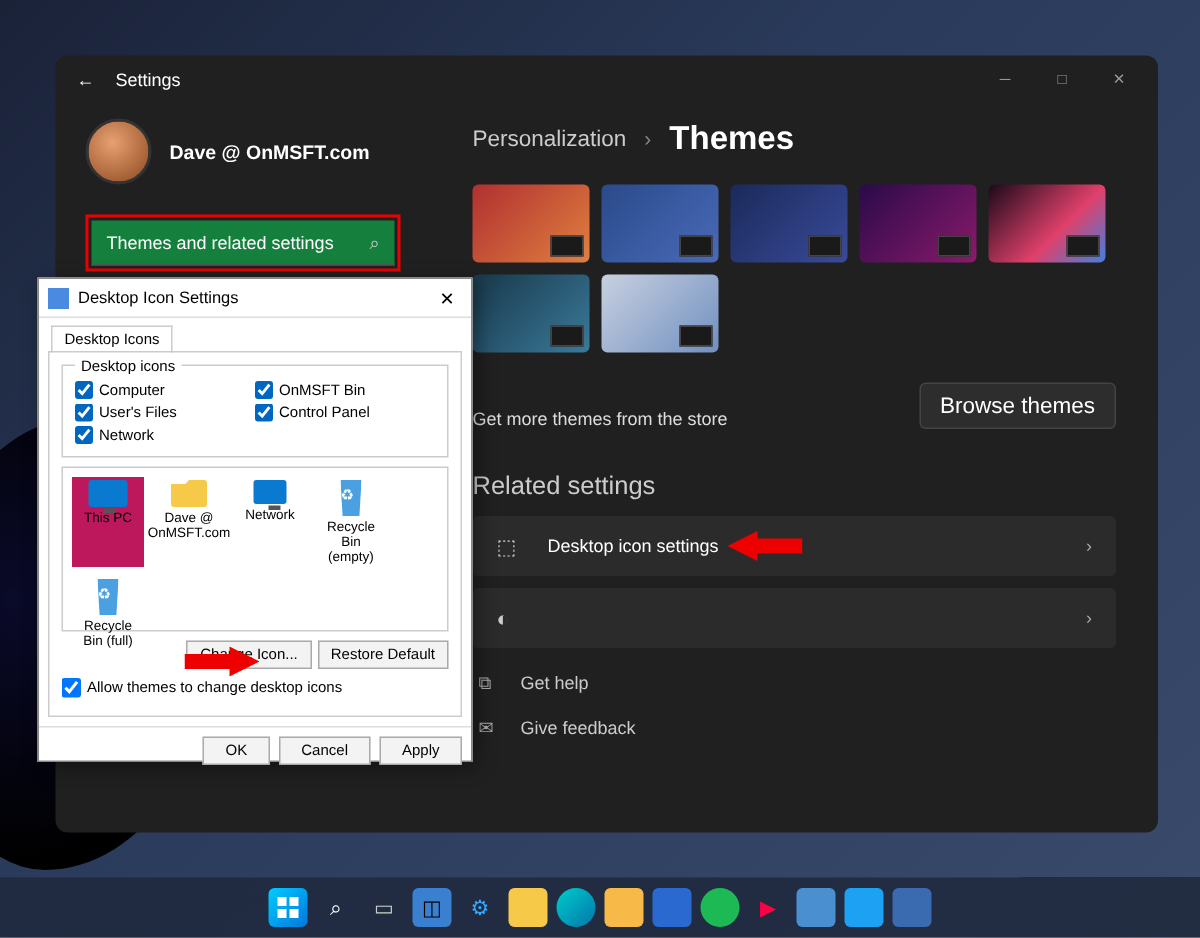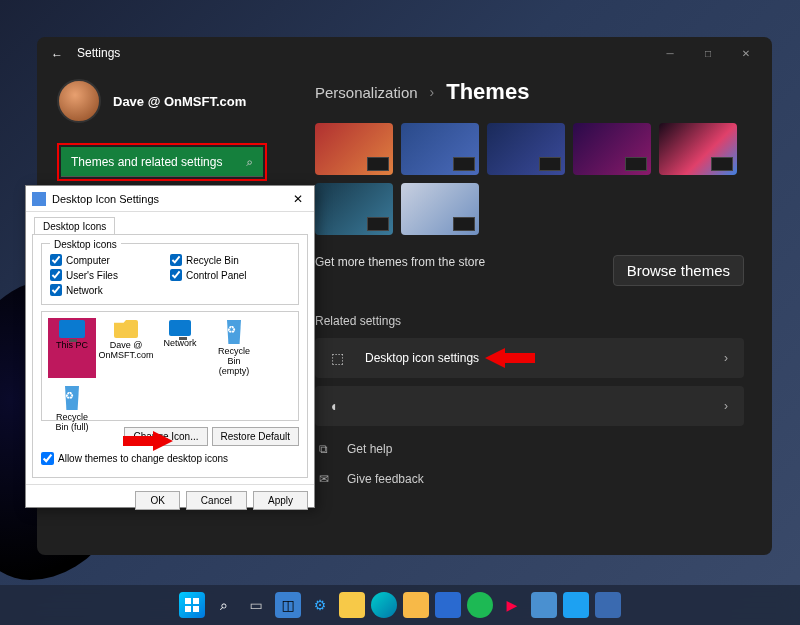--- a/index.html
+++ b/index.html
@@ -34,24 +34,24 @@
 .theme-card{width:78px;height:52px;border-radius:4px;position:relative;overflow:hidden}
 .theme-card .mini{position:absolute;right:4px;bottom:4px;width:22px;height:14px;background:#1a1a1a;border:1px solid #444}
 .tc1{background:linear-gradient(135deg,#b03030,#e08040)}
 .tc2{background:linear-gradient(135deg,#2a4a8a,#4a6aba)}
 .tc3{background:linear-gradient(135deg,#1a2a5a,#3a4a9a)}
 .tc4{background:linear-gradient(135deg,#2a0a4a,#8a1a6a)}
 .tc5{background:linear-gradient(135deg,#1a0a1a,#e0406a 60%,#4080e0)}
 .tc6{background:linear-gradient(135deg,#18384a,#3a7a9a)}
 .tc7{background:linear-gradient(135deg,#c8d0e0,#7090c0)}
 
-.store-row{display:flex;align-items:flex-start;justify-content:space-between;padding:14px 0;font-size:12px;color:#ddd}
+.store-row{display:flex;align-items:flex-end;justify-content:space-between;padding:14px 0;font-size:12px;color:#ddd}
 .browse-btn{background:#2d2d2d;border:1px solid #444;color:#fff;padding:6px 13px;border-radius:4px;font-size:15px;cursor:pointer}
 
-.section-title{font-size:12px;color:#ccc;margin:14px 0 10px}
+.section-title{font-size:17px;color:#ccc;margin:14px 0 10px}
 .setting-row{display:flex;align-items:center;background:#2b2b2b;border-radius:4px;padding:12px 16px;margin-bottom:8px;cursor:pointer;position:relative}
 .setting-row .sicon2{width:20px;margin-right:14px;color:#ccc;font-size:14px}
 .setting-row .labels .l1{font-size:12px}
 .setting-row .labels .l2{font-size:10px;color:#999}
 .setting-row .arrow{margin-left:auto;color:#aaa;font-size:12px}
 
 .red-arrow{position:absolute;width:50px;height:20px;pointer-events:none}
 .red-arrow svg{width:100%;height:100%}
 
 .help-row{display:flex;align-items:center;gap:12px;padding:8px 4px;font-size:12px;color:#ccc;cursor:pointer}
@@ -210,21 +210,21 @@
               <span>User's Files</span>
             </label>
           <label class="cb">
               <input type="checkbox" checked="" style="">
               <span>Network</span>
             </label>
         </div>
         <div class="col">
           <label class="cb">
               <input type="checkbox" checked="" style="">
-              <span>Recycle Bin</span>
+              <span>OnMSFT Bin</span>
             </label>
           <label class="cb">
               <input type="checkbox" checked="" style="">
               <span>Control Panel</span>
             </label>
         </div>
       </div>
     </div>
     <div class="icon-grid">
       <div class="icon-item sel">

